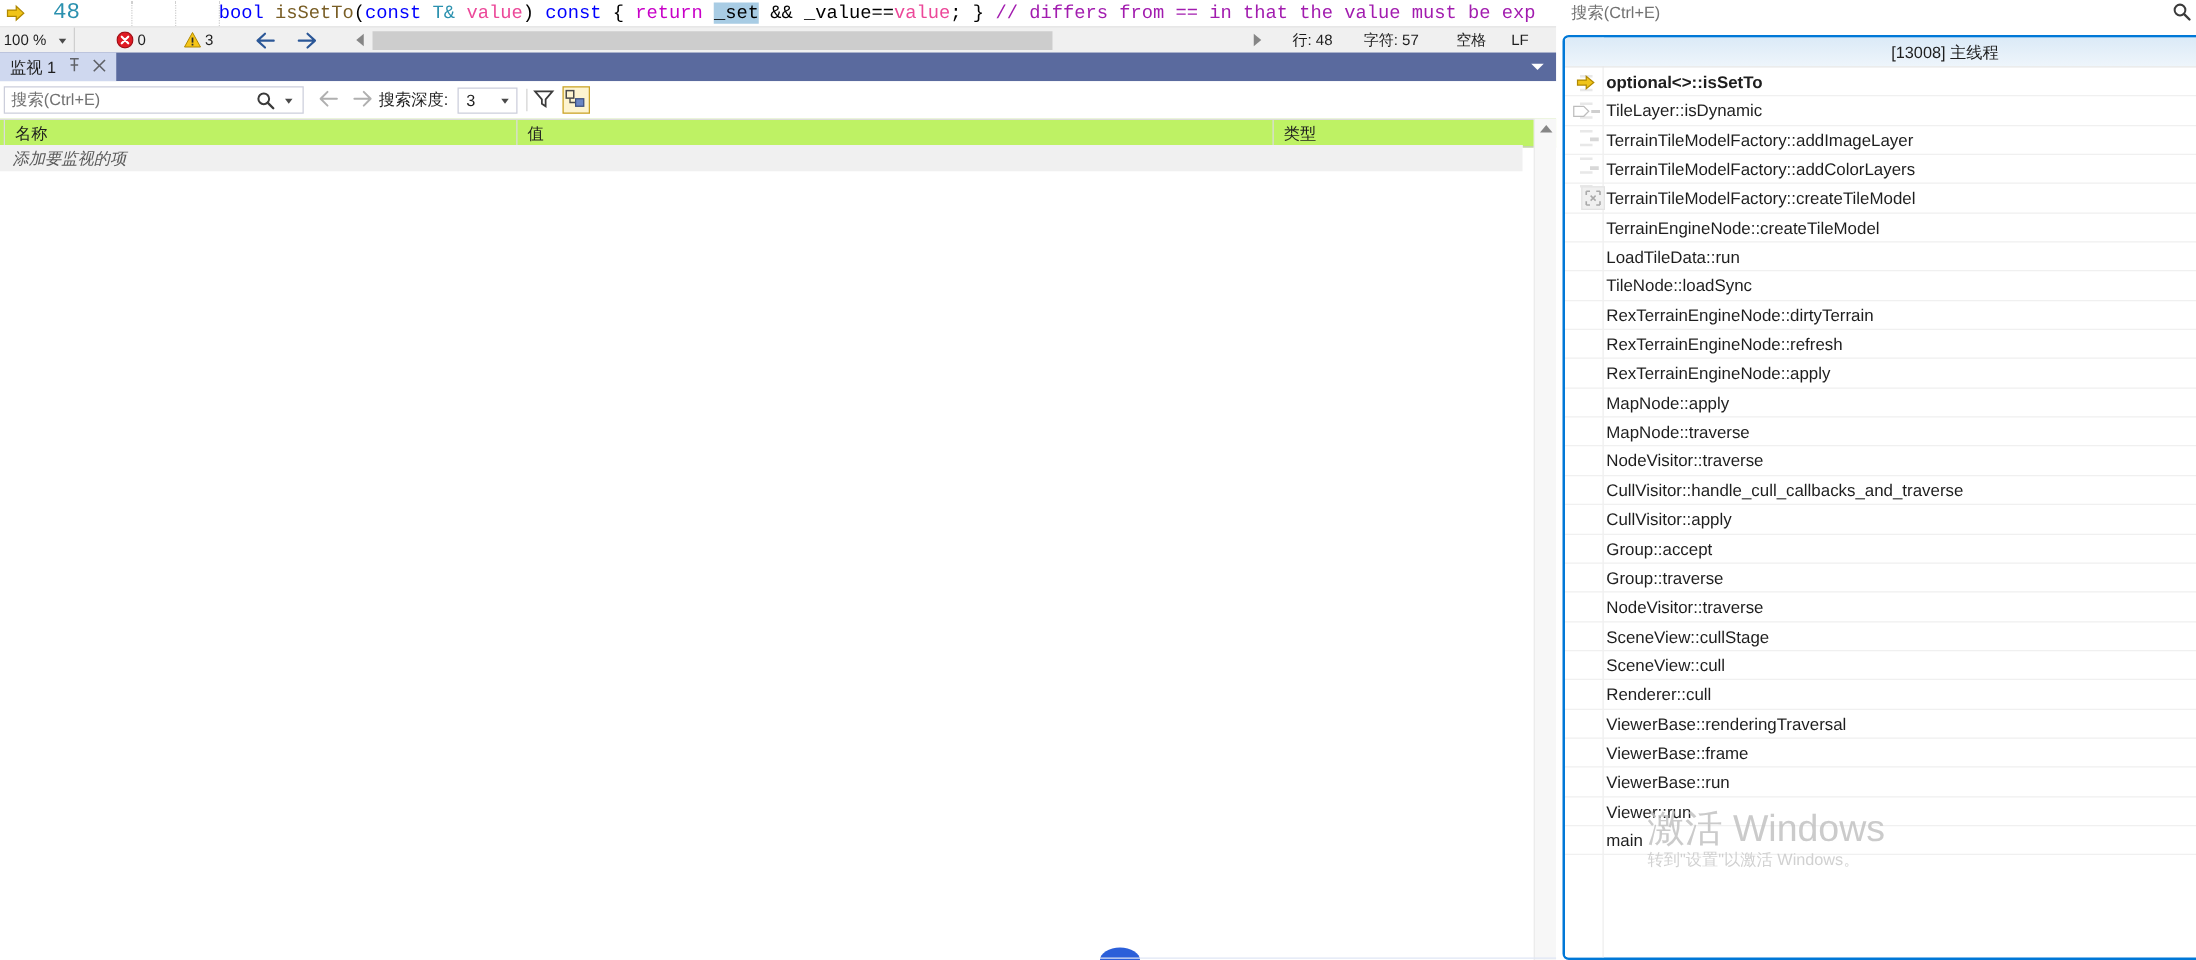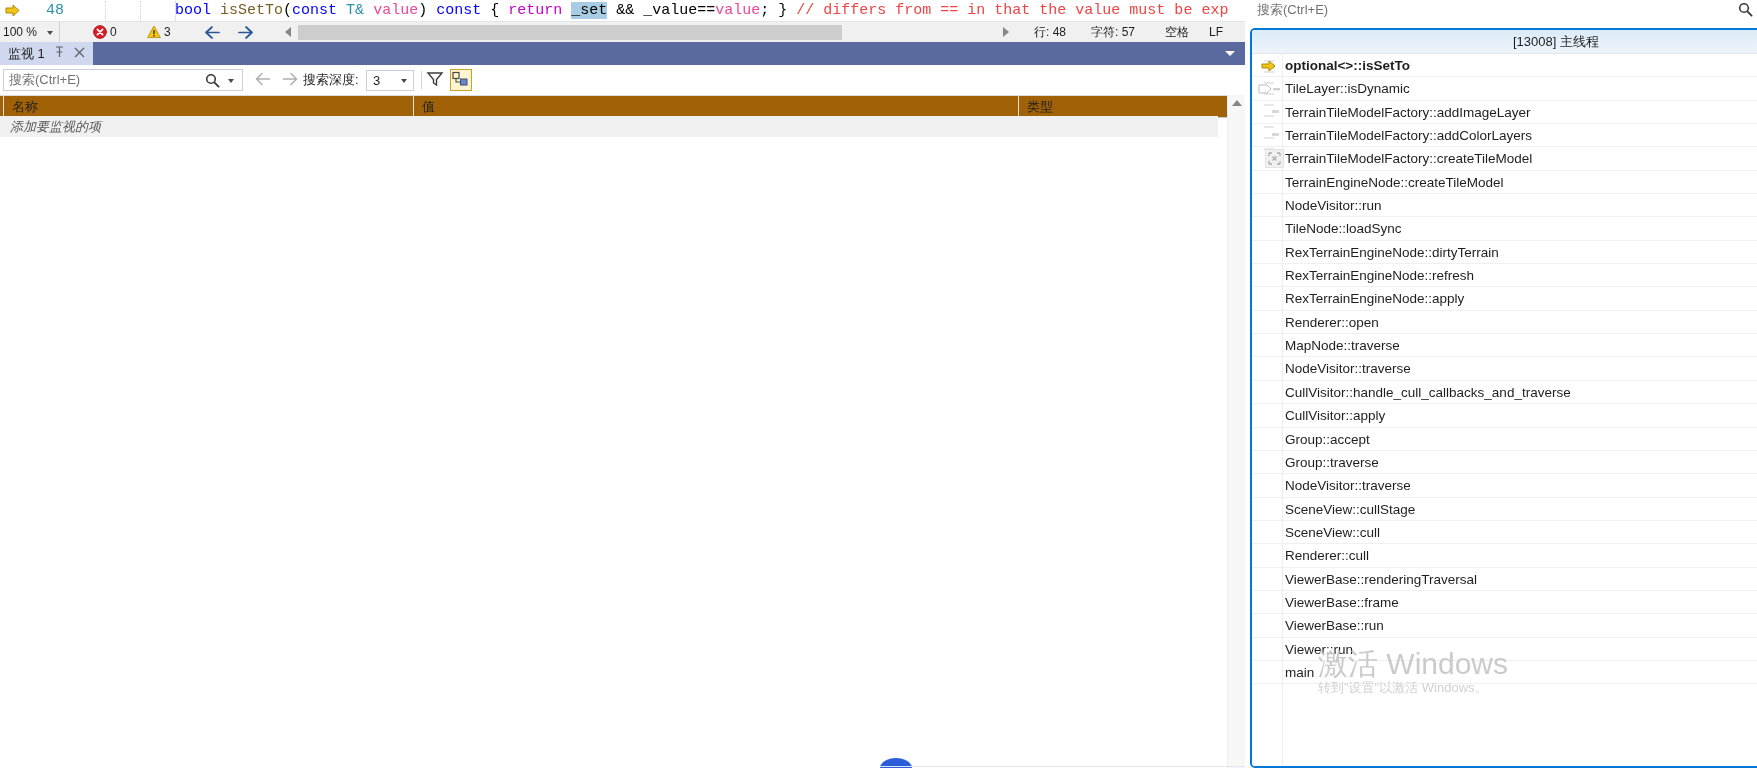--- a/index.html
+++ b/index.html
@@ -32,38 +32,38 @@
     line-height: 21px;
   }
   .gutter-arrow {
     position: absolute; left: 4px; top: 2px;
     width: 17px; height: 17px;
   }
   .gutter-arrow svg { display:block; }
   .line-number {
     position: absolute; left: 34px; top: 0;
     width: 30px; text-align: right;
-    color: #2b91af; font-size: 15px;
+    color: #2b91af; font-size: 18px;
     font-family: "Liberation Mono", monospace;
   }
   .indent-guide {
     position: absolute; top: 1px; width: 1px; height: 20px;
     border-left: 1px dotted #d0d0d0;
   }
   .code-text {
     position: absolute; left: 175px; top: 0;
     white-space: pre;
   }
   .tk-kw     { color: #0000ff; }
   .tk-type   { color: #2b91af; }
   .tk-fn     { color: #795e26; }
   .tk-id     { color: #ec4899; }
   .tk-plain  { color: #000000; }
   .tk-kw2    { color: #c800c8; }
-  .tk-cmt    { color: #ef4444; }
+  .tk-cmt    { color: #a21caf; }
   .tk-sel    { background: #a8cce4; color: #000000; }
 
   
   .status-bar {
     position: absolute; left: 0; top: 21px;
     width: 1245px; height: 21px;
     background: #f0f0f0;
     border-top: 1px solid #e4e4e4;
     border-bottom: 1px solid #cfcfcf;
   }
@@ -206,21 +206,21 @@
     position: absolute; top: 4px;
     width: 22px; height: 22px;
     box-sizing: border-box;
   }
   .tb-filter { left: 425px; }
   .tb-hex { left: 450px; background: #fdf4d0; border: 1px solid #c9a227; }
 
   .watch-grid-head {
     position: absolute; left: 0; top: 53px;
     width: 1245px; height: 21px;
-    background: #a16207;
+    background: #bef264;
     border-top: 1px solid #dcdcdc;
     border-bottom: 1px solid #c8c8c8;
   }
   .gh-cell {
     position: absolute; top: 0; height: 21px;
     line-height: 21px; font-size: 13px; color: #1e1e1e;
     padding-left: 8px; box-sizing: border-box;
     border-left: 1px solid #dcdcdc;
   }
   .gh-name  { left: 3px;    width: 410px; border-left: 1px solid #dcdcdc; }
@@ -574,36 +574,36 @@
                 <path d="M1 1 h3 M1 1 v3 M12 1 h-3 M12 1 v3 M1 12 h3 M1 12 v-3 M12 12 h-3 M12 12 v-3" stroke="#a9a9a9" stroke-width="1.3" fill="none"></path>
                 <path d="M4.5 8.5 L8.5 4.5 M4.5 4.5 L8.5 8.5" stroke="#a9a9a9" stroke-width="1.2"></path>
               </svg>
             </span>
             <span class="frame-name">TerrainTileModelFactory::createTileModel</span>
           </div>
           <div class="cs-row">
             <span class="frame-name">TerrainEngineNode::createTileModel</span>
           </div>
           <div class="cs-row">
-            <span class="frame-name">NodeVisitor::run</span>
+            <span class="frame-name">LoadTileData::run</span>
           </div>
           <div class="cs-row">
             <span class="frame-name">TileNode::loadSync</span>
           </div>
           <div class="cs-row">
             <span class="frame-name">RexTerrainEngineNode::dirtyTerrain</span>
           </div>
           <div class="cs-row">
             <span class="frame-name">RexTerrainEngineNode::refresh</span>
           </div>
           <div class="cs-row">
             <span class="frame-name">RexTerrainEngineNode::apply</span>
           </div>
           <div class="cs-row">
-            <span class="frame-name">Renderer::open</span>
+            <span class="frame-name">MapNode::apply</span>
           </div>
           <div class="cs-row">
             <span class="frame-name">MapNode::traverse</span>
           </div>
           <div class="cs-row">
             <span class="frame-name">NodeVisitor::traverse</span>
           </div>
           <div class="cs-row">
             <span class="frame-name">CullVisitor::handle_cull_callbacks_and_traverse</span>
           </div>

